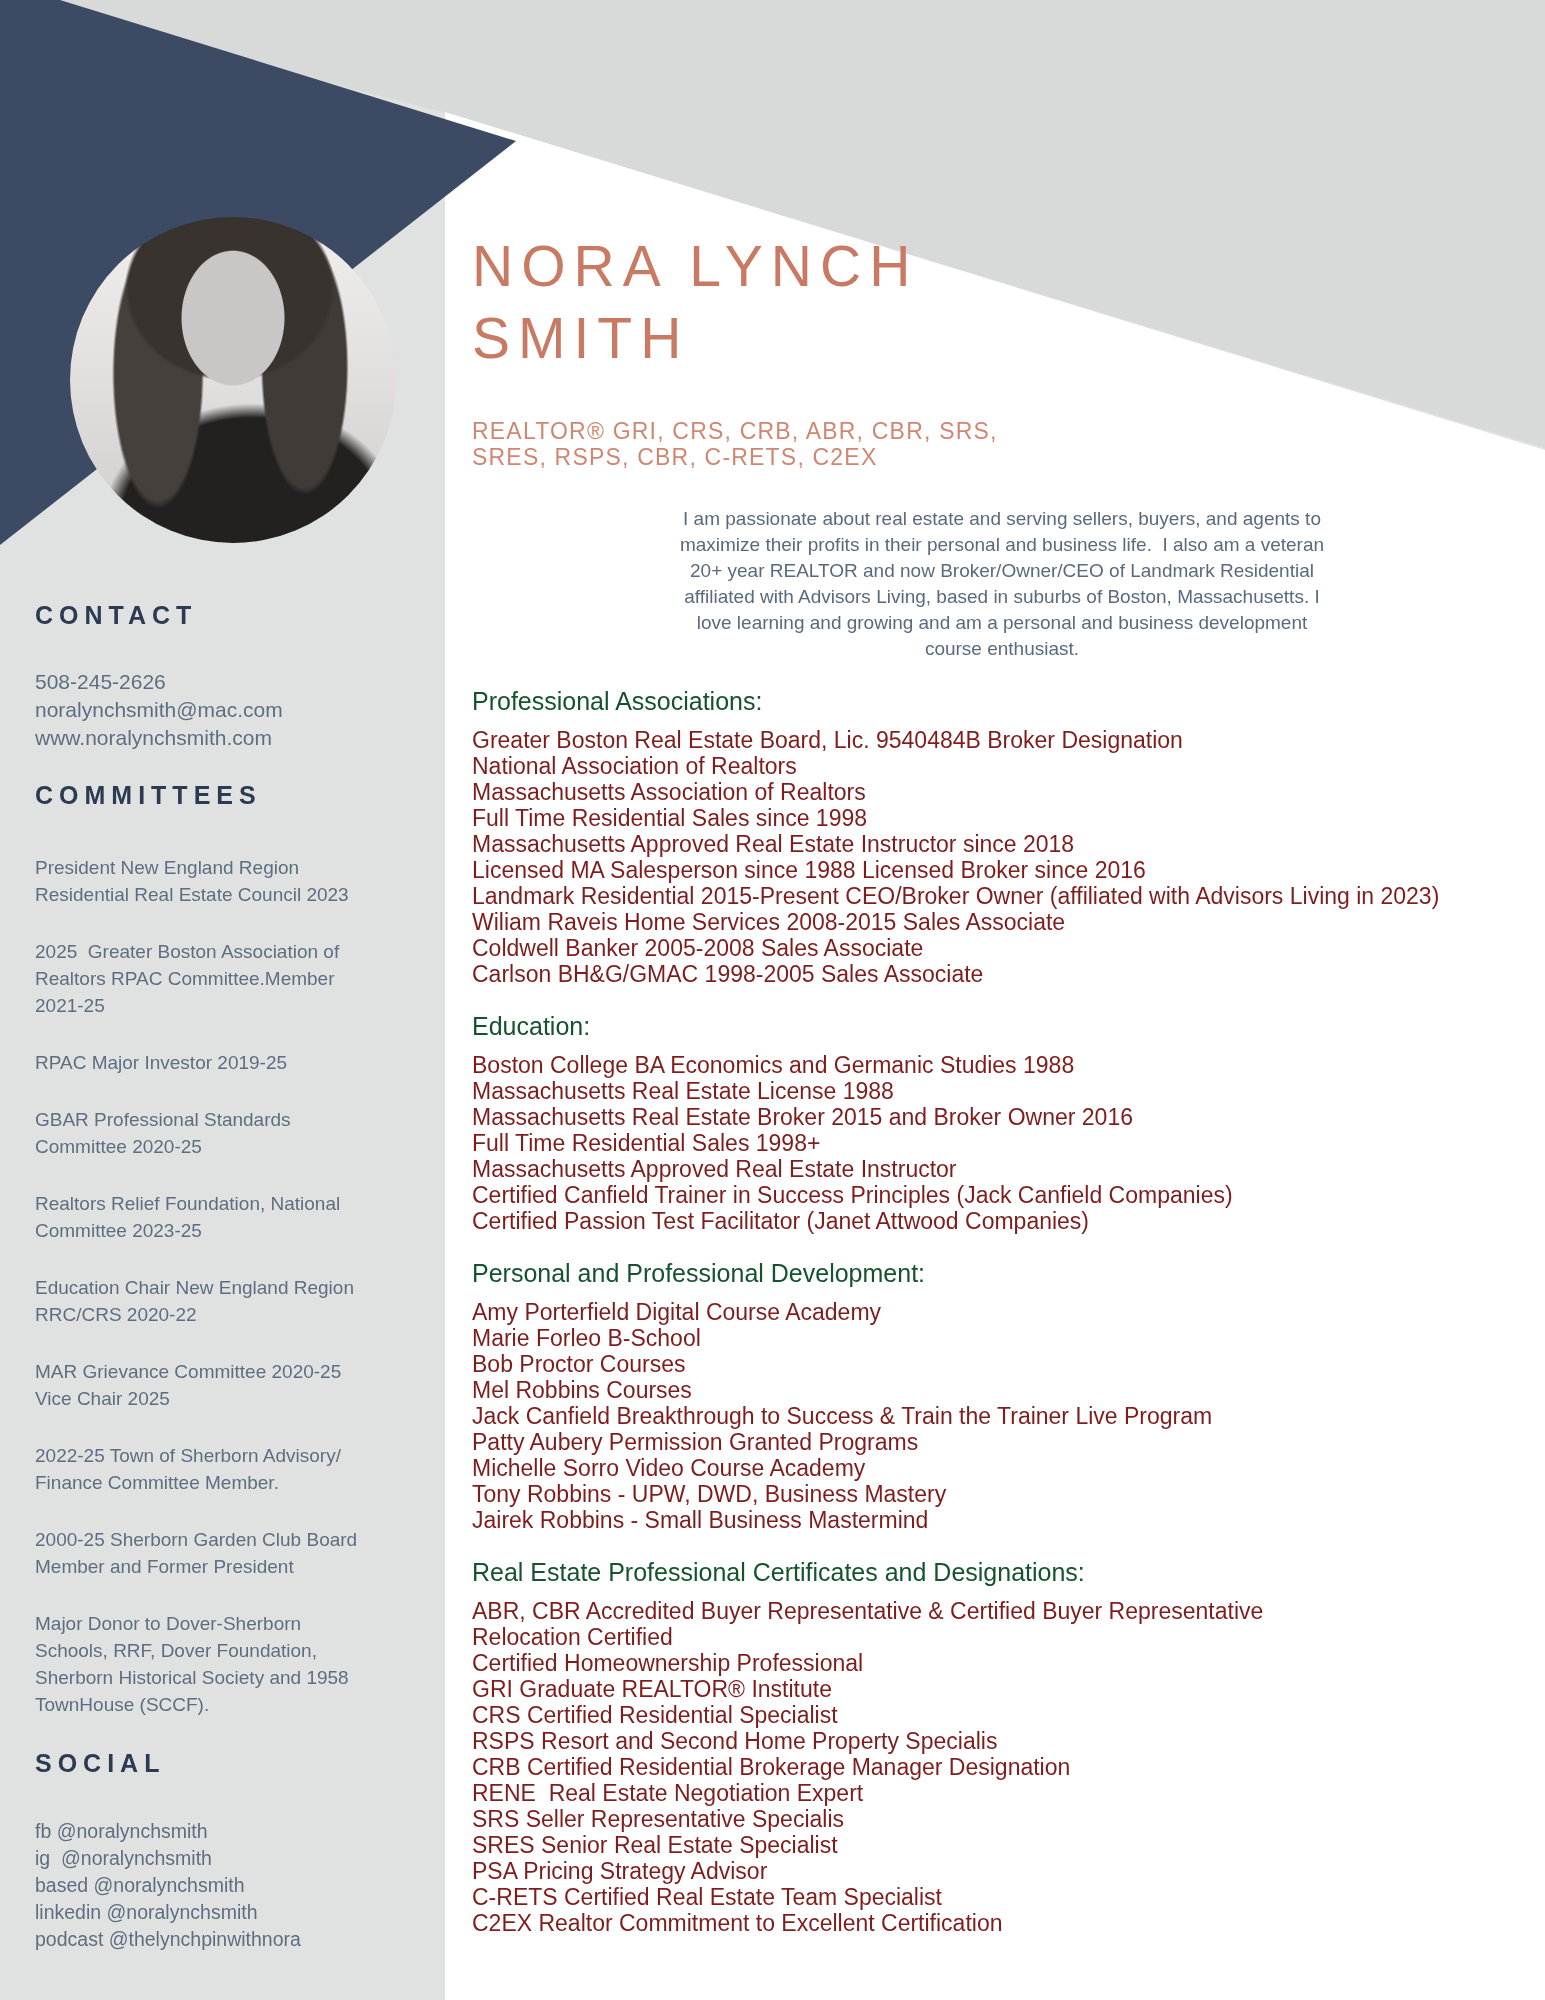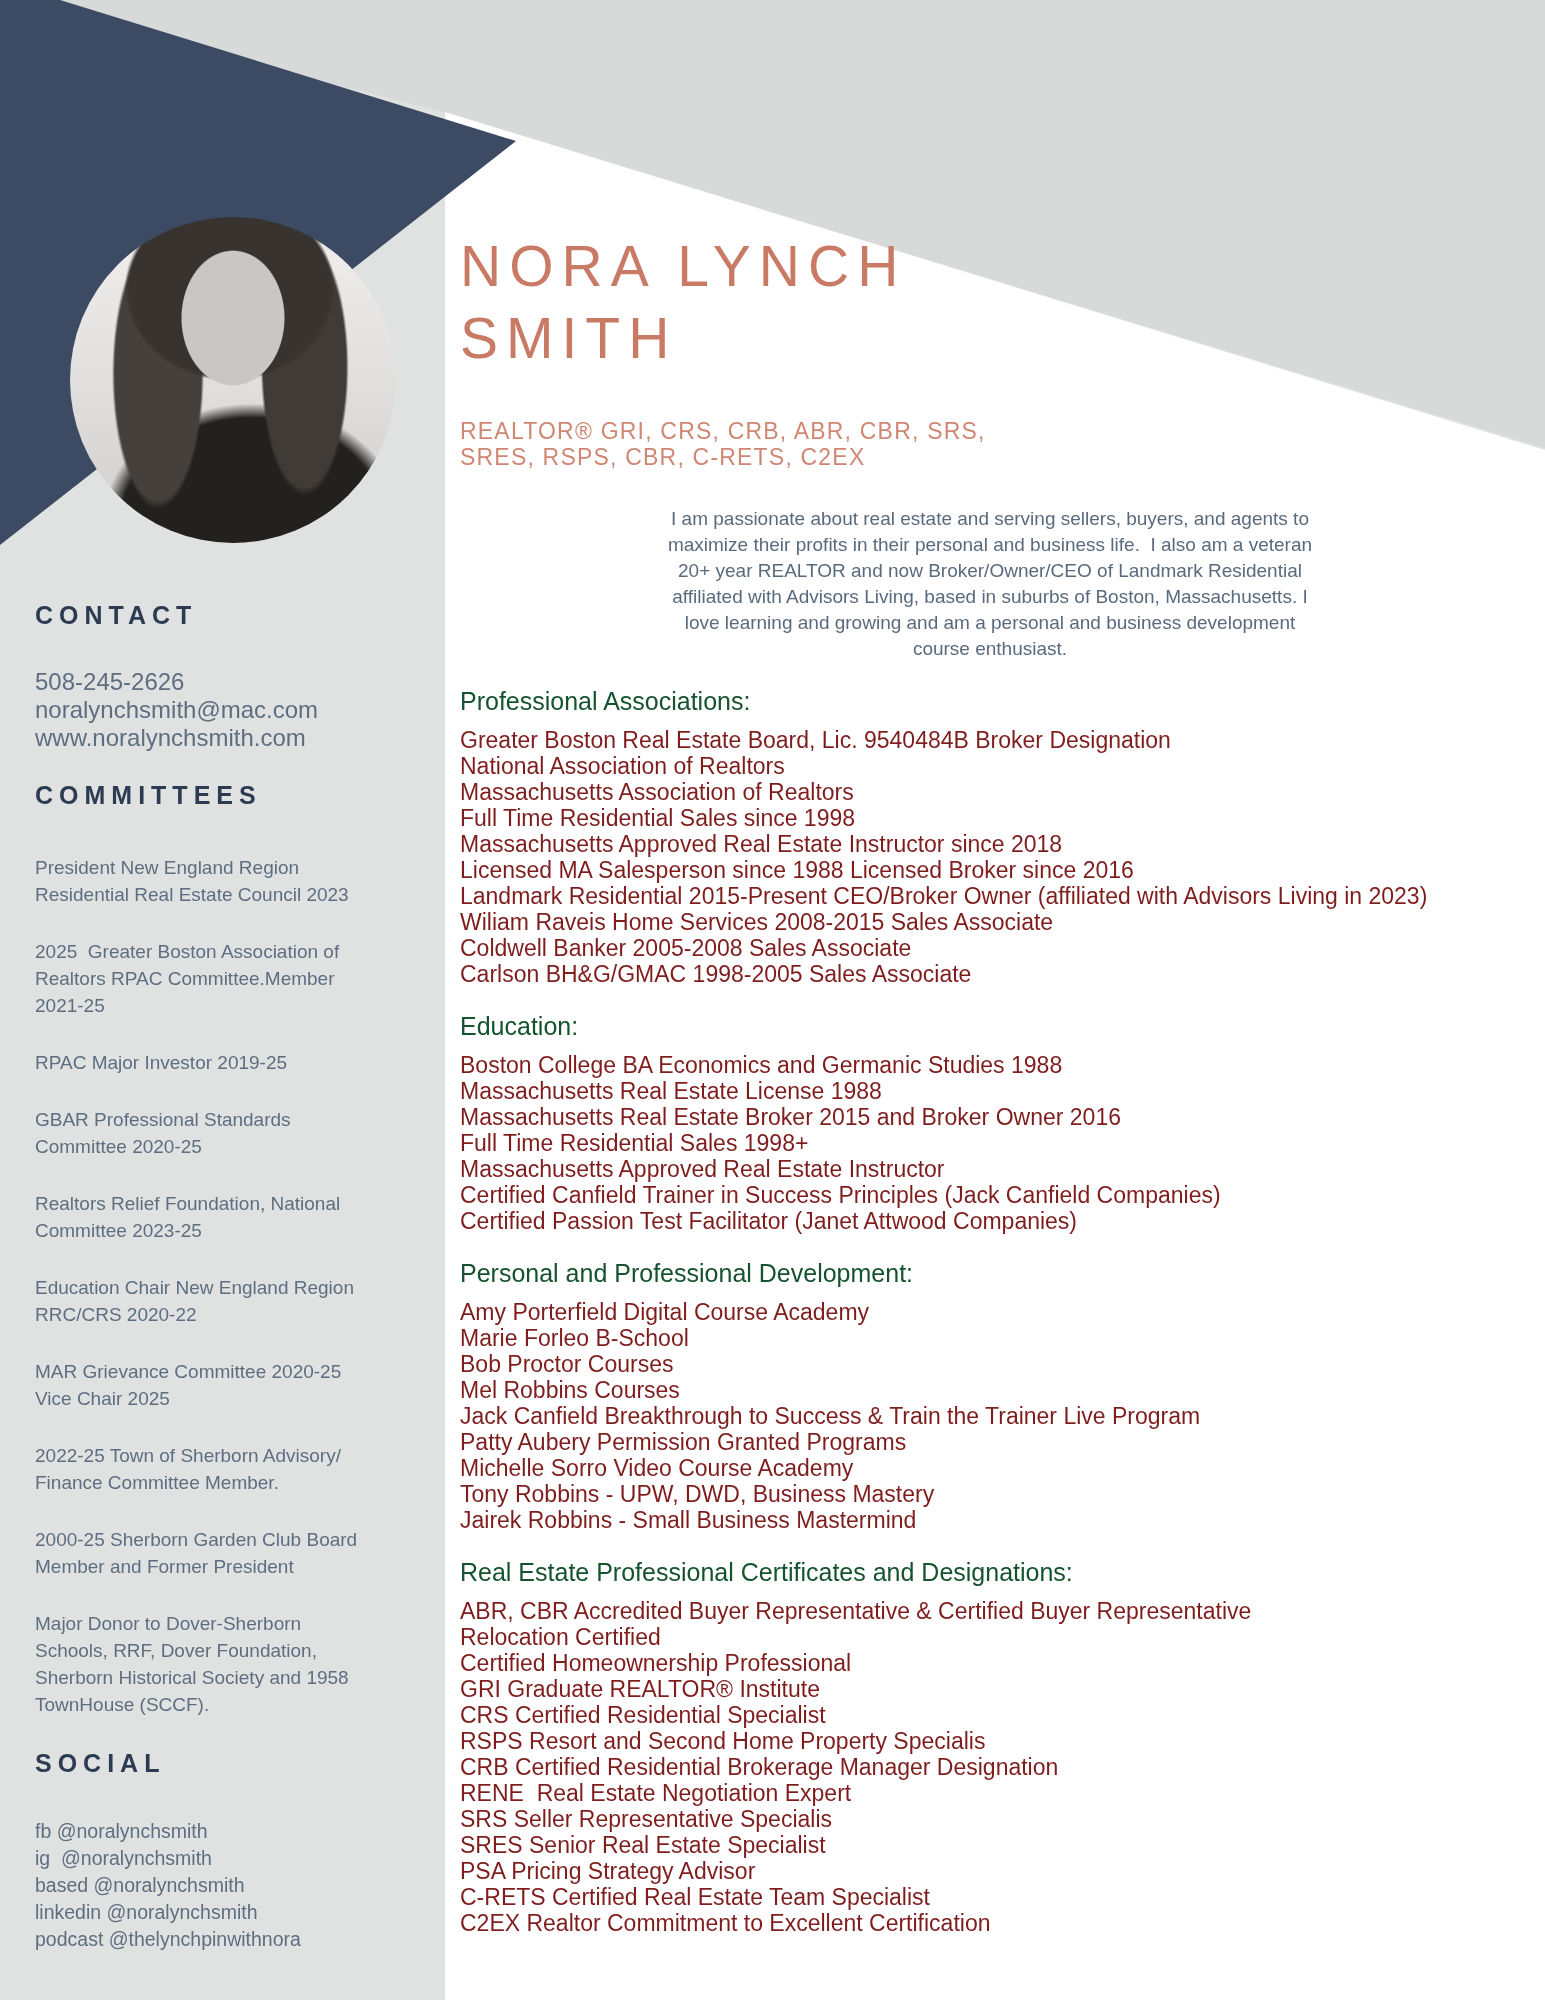--- a/index.html
+++ b/index.html
@@ -31,29 +31,29 @@
       radial-gradient(ellipse 44px 128px at 72% 46%, #403b37 0 94%, rgba(64,59,55,0) 100%),
       radial-gradient(ellipse 150px 120px at 56% 94%, #23211f 0 88%, rgba(35,33,31,0) 100%),
       linear-gradient(180deg,#f0efee 0%,#e2e1e0 45%,#cfcecd 100%);
   }
   
   .sidebar{position:absolute;left:35px;top:600px;width:360px;color:#5e6e80;}
   .side-heading{
     font-size:25px;font-weight:700;letter-spacing:6px;color:#2c3b52;line-height:30px;
   }
   .contact-list{margin-top:38px;}
-  .contact-list .side-line{font-size:24px;line-height:28px;white-space:pre-wrap;}
+  .contact-list .side-line{font-size:21px;line-height:28px;white-space:pre-wrap;}
   .heading-committees{margin-top:28px;}
   .committees-list{margin-top:44px;}
   .committee-item{font-size:19px;line-height:27px;margin-bottom:30px;white-space:pre-wrap;}
   .heading-social{margin-top:2px;}
   .social-list{margin-top:40px;}
   .social-list .side-line{font-size:19.5px;line-height:27px;white-space:pre-wrap;}
   
-  .main{position:absolute;left:460px;top:0;width:1060px;}
+  .main{position:absolute;left:472px;top:0;width:1060px;}
   .person-name{
     margin-top:230px;font-size:57px;line-height:72px;letter-spacing:8px;
     color:#c97a64;white-space:pre-line;font-weight:400;
   }
   .person-credentials{
     margin-top:44px;font-size:23px;line-height:26px;letter-spacing:1.2px;
     color:#cf8672;white-space:pre-line;
   }
   .person-bio{
     margin-top:36px;font-size:19px;line-height:26px;color:#5a6a7d;white-space:pre-wrap;text-align:center;

